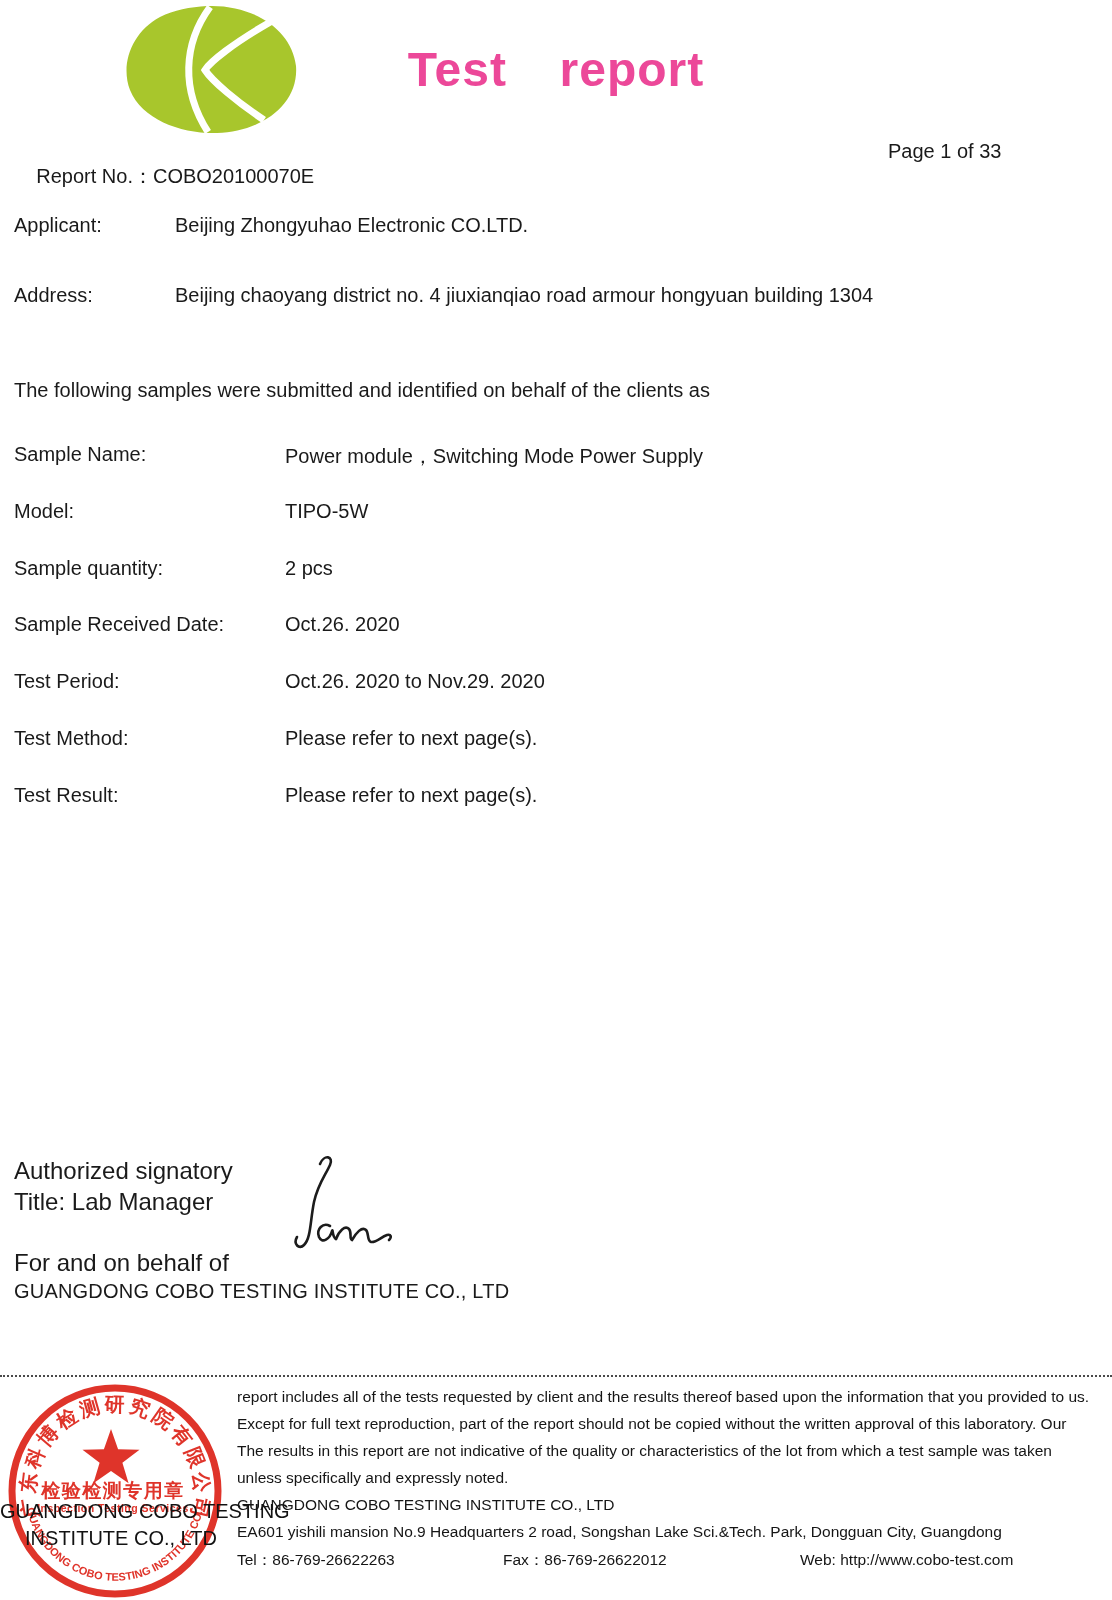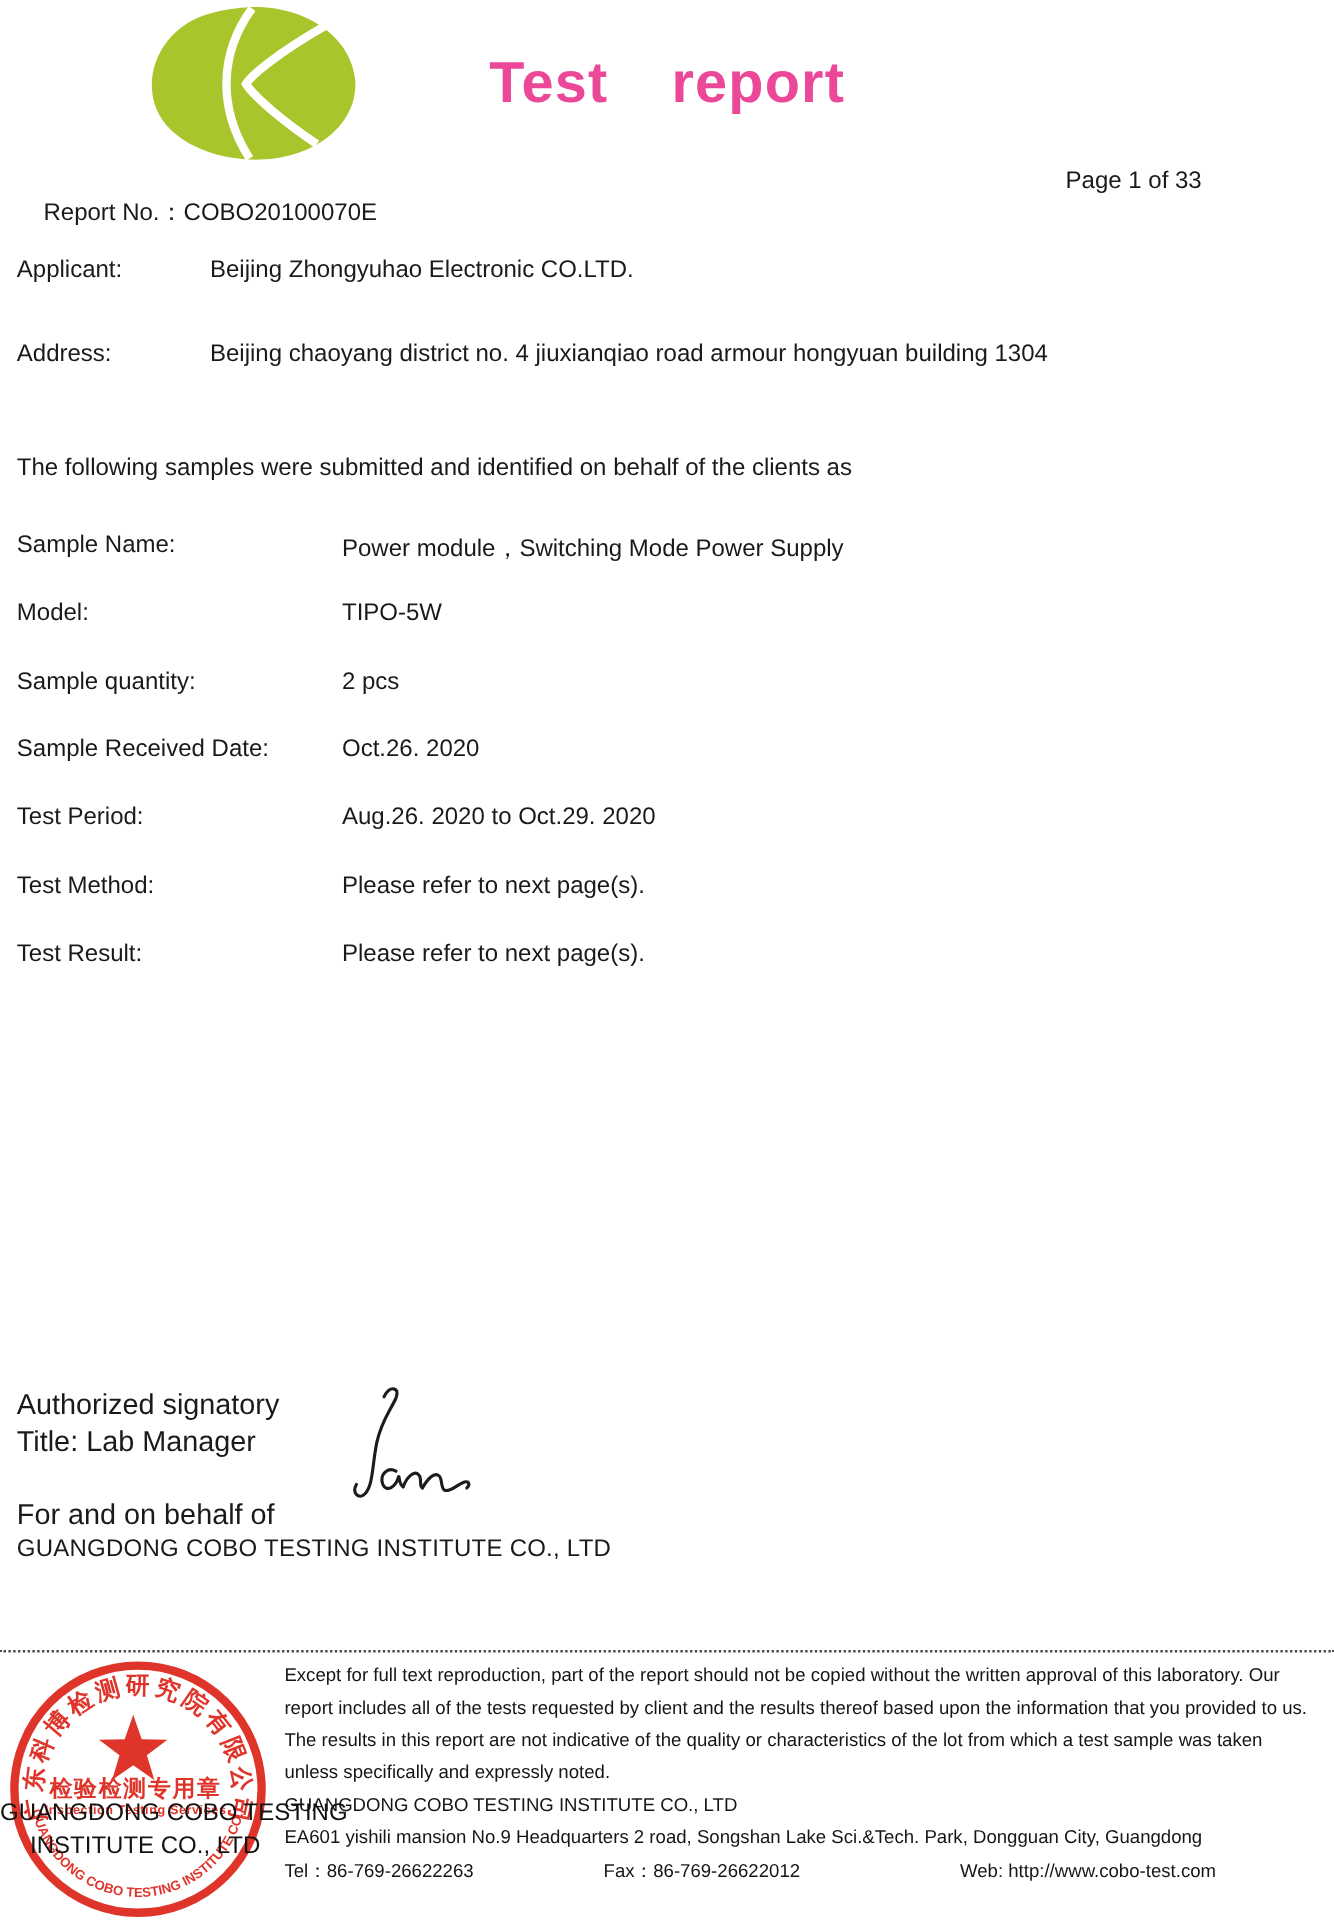--- a/index.html
+++ b/index.html
@@ -87,21 +87,21 @@
   <div>
     <span class="flabel abs" style="top:557px;">Sample quantity:</span>
     <span class="fvalue v285 abs" style="top:557px;">2 pcs</span>
   </div>
   <div>
     <span class="flabel abs" style="top:613px;">Sample Received Date:</span>
     <span class="fvalue v285 abs" style="top:613px;">Oct.26. 2020</span>
   </div>
   <div>
     <span class="flabel abs" style="top:670px;">Test Period:</span>
-    <span class="fvalue v285 abs" style="top:670px;">Aug.26. 2020 to Oct.29. 2020</span>
+    <span class="fvalue v285 abs" style="top:670px;">Oct.26. 2020 to Nov.29. 2020</span>
   </div>
   <div>
     <span class="flabel abs" style="top:727px;">Test Method:</span>
     <span class="fvalue v285 abs" style="top:727px;">Please refer to next page(s).</span>
   </div>
   <div>
     <span class="flabel abs" style="top:784px;">Test Result:</span>
     <span class="fvalue v285 abs" style="top:784px;">Please refer to next page(s).</span>
   </div>
 
@@ -137,22 +137,22 @@
       <text font-size="11" font-weight="bold" fill="#dd2318" font-family="'Liberation Sans',sans-serif">
         <textPath href="#arcBottom" startOffset="2">GUANGDONG COBO TESTING INSTITUTE CO.,LTD</textPath>
       </text>
     </g>
   </svg>
 
   <div class="stamp-overlay" style="top:1500px;">GUANGDONG COBO TESTING</div>
   <div class="stamp-overlay" style="top:1527px;">INSTITUTE CO., LTD</div>
 
   <div class="footer-block">
+    <div>report includes all of the tests requested by client and the results thereof based upon the information that you provided to us.</div>
     <div>Except for full text reproduction, part of the report should not be copied without the written approval of this laboratory. Our</div>
-    <div>report includes all of the tests requested by client and the results thereof based upon the information that you provided to us.</div>
     <div>The results in this report are not indicative of the quality or characteristics of the lot from which a test sample was taken</div>
     <div>unless specifically and expressly noted.</div>
     <div>GUANGDONG COBO TESTING INSTITUTE CO., LTD</div>
     <div>EA601 yishili mansion No.9 Headquarters 2 road, Songshan Lake Sci.&amp;Tech. Park, Dongguan City, Guangdong</div>
     <div class="telrow">
       <span style="left:0;">Tel：86-769-26622263</span>
       <span style="left:266px;">Fax：86-769-26622012</span>
       <span style="left:563px;">Web: http://www.cobo-test.com</span>
     </div>
   </div>

